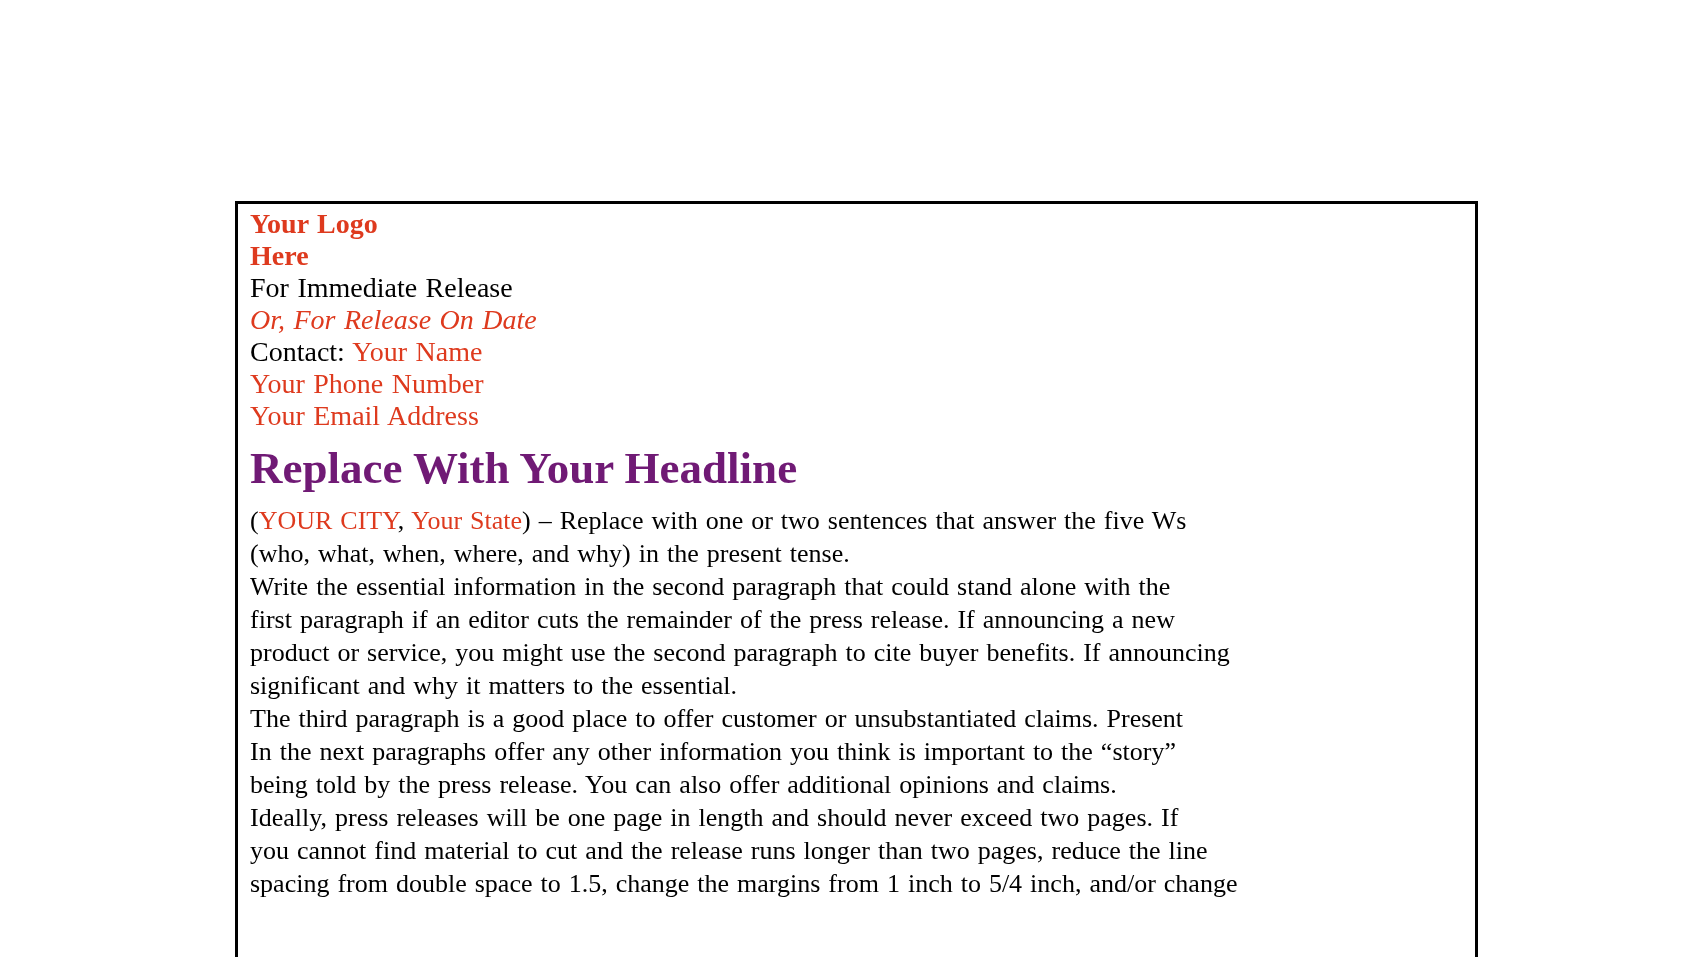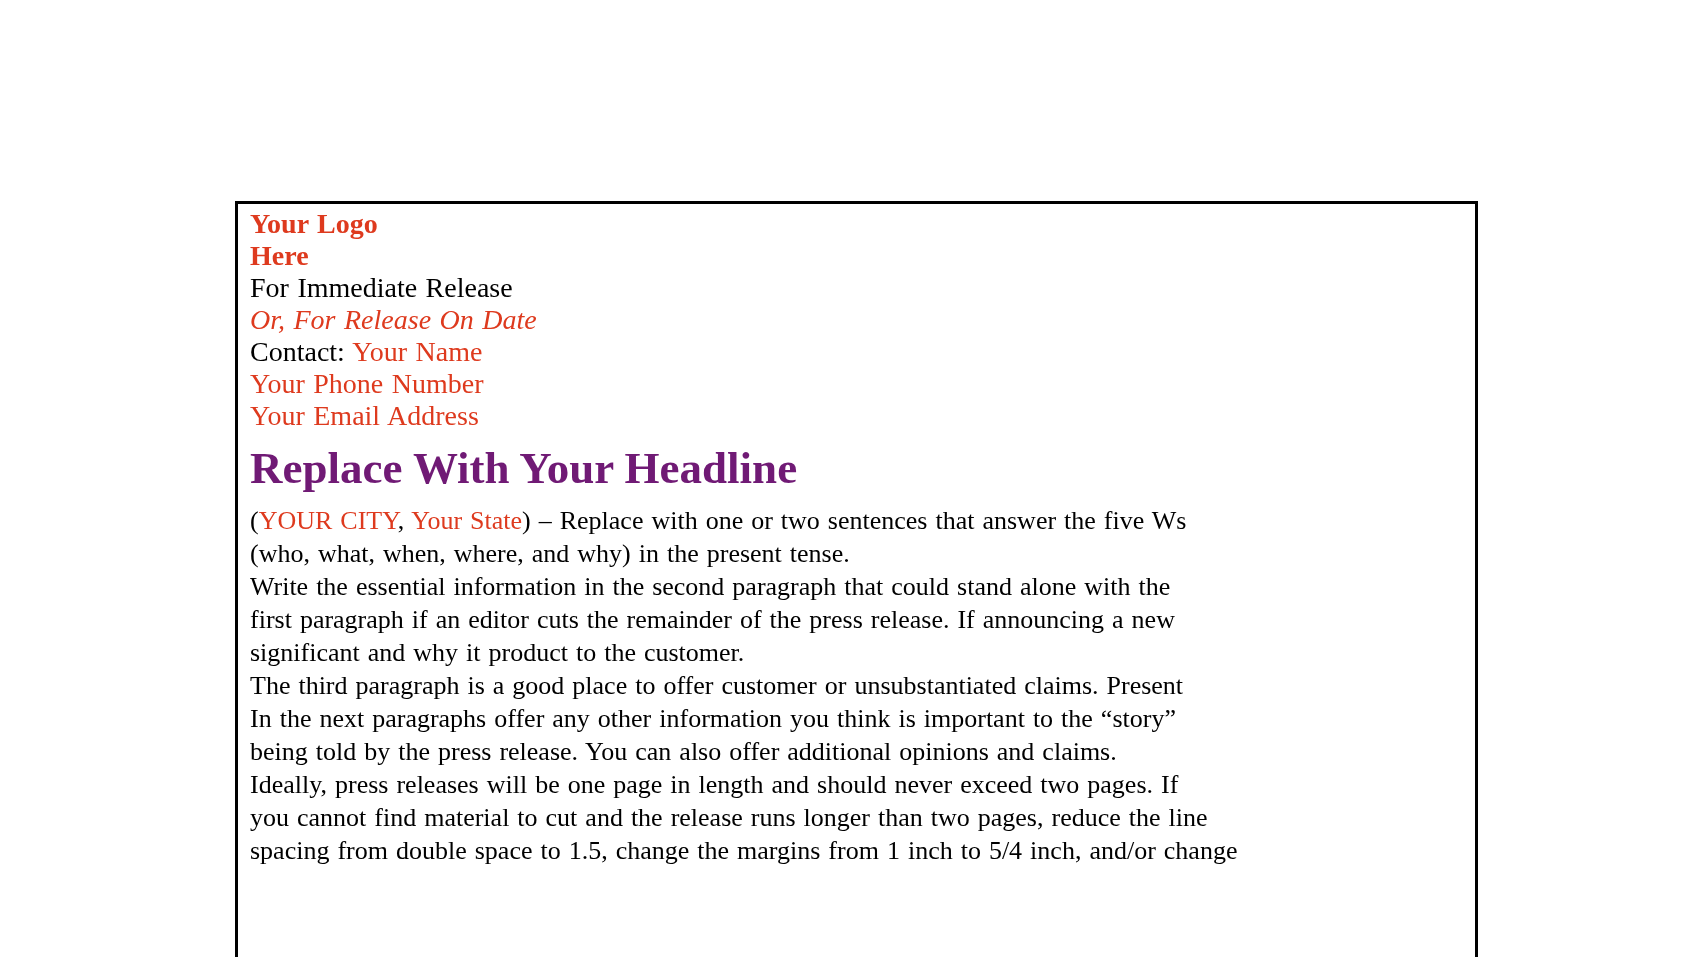--- a/index.html
+++ b/index.html
@@ -74,21 +74,22 @@
 
   <div class="hdr-line red">Your Email Address</div>
 
   <div class="headline">Replace With Your Headline</div>
 
   <div class="body-block">
       <div class="body-line"><span>(</span><span class="red">YOUR CITY</span><span>, </span><span class="red">Your State</span><span>) – Replace with one or two sentences that answer the five Ws</span></div>
       <div class="body-line"><span>(who, what, when, where, and why) in the present tense.</span></div>
       <div class="body-line"><span>Write the essential information in the second paragraph that could stand alone with the</span></div>
       <div class="body-line"><span>first paragraph if an editor cuts the remainder of the press release. If announcing a new</span></div>
-      <div class="body-line"><span>significant and why it product to the customer.</span></div>
+      <div class="body-line"><span>product or service, you might use the second paragraph to cite buyer benefits. If announcing</span></div>
+      <div class="body-line"><span>significant and why it matters to the essential.</span></div>
       <div class="body-line"><span>The third paragraph is a good place to offer customer or unsubstantiated claims. Present</span></div>
       <div class="body-line"><span>In the next paragraphs offer any other information you think is important to the “story”</span></div>
       <div class="body-line"><span>being told by the press release. You can also offer additional opinions and claims.</span></div>
       <div class="body-line"><span>Ideally, press releases will be one page in length and should never exceed two pages. If</span></div>
       <div class="body-line"><span>you cannot find material to cut and the release runs longer than two pages, reduce the line</span></div>
       <div class="body-line"><span>spacing from double space to 1.5, change the margins from 1 inch to 5/4 inch, and/or change</span></div>
     </div>
 
 </div>
 

